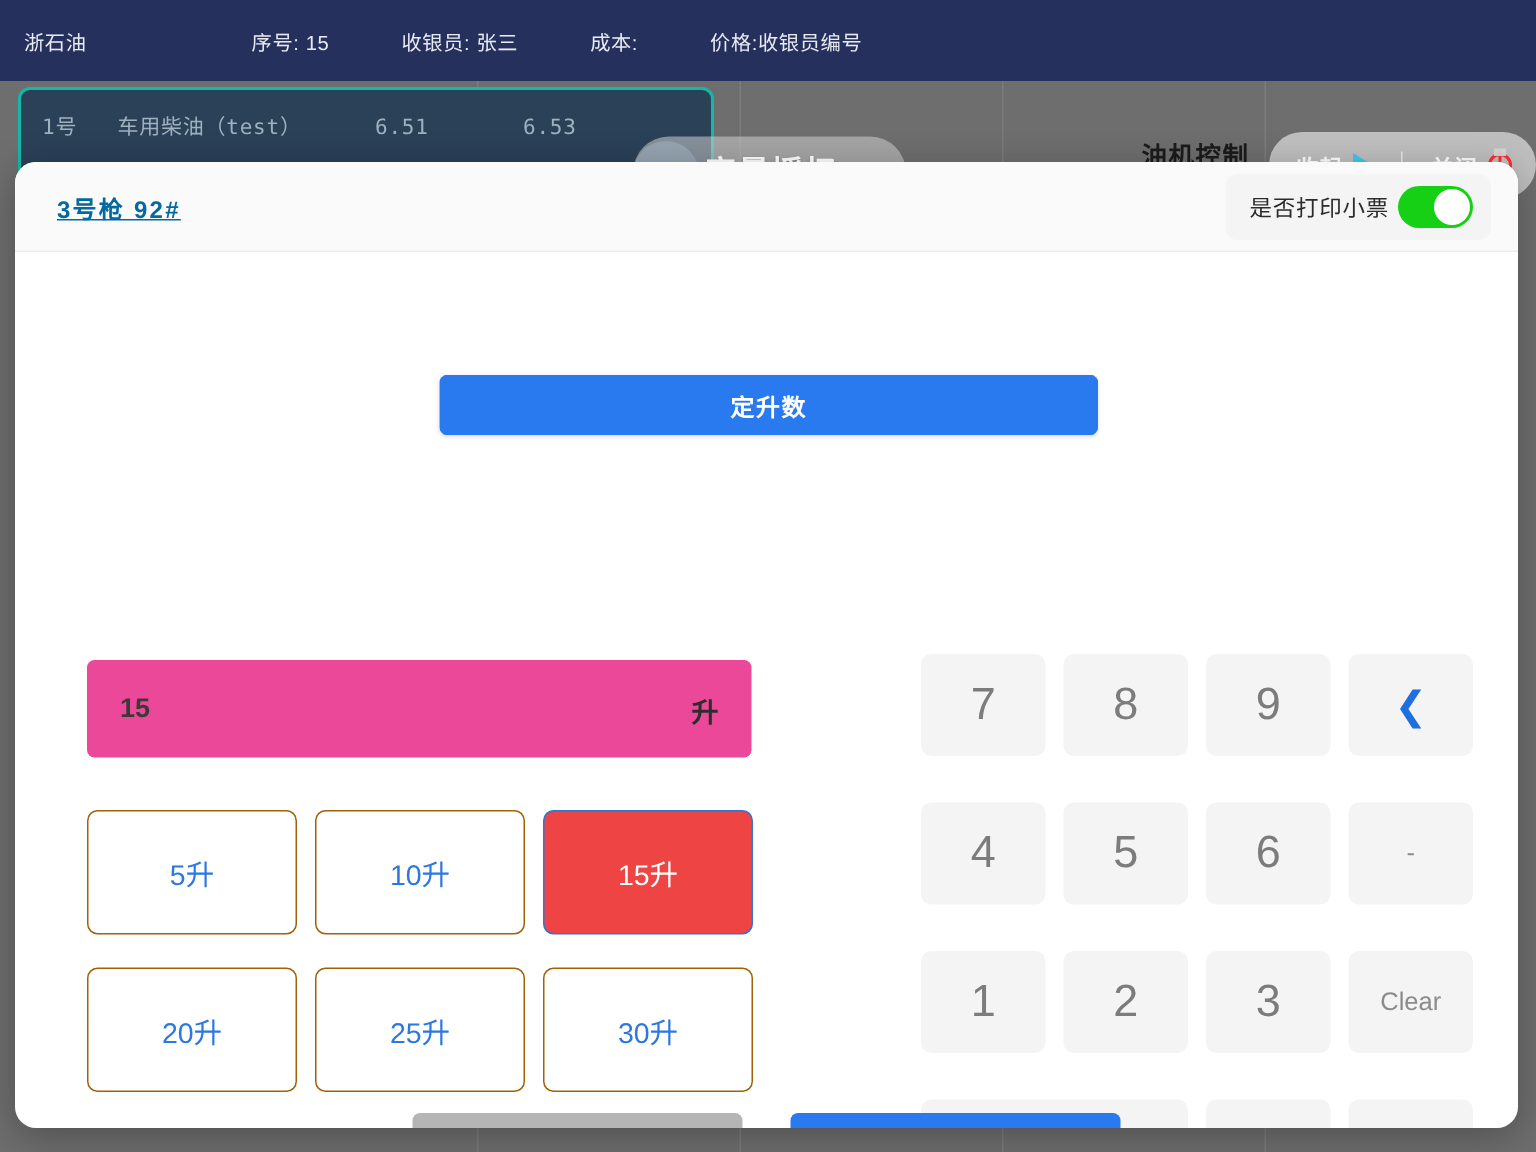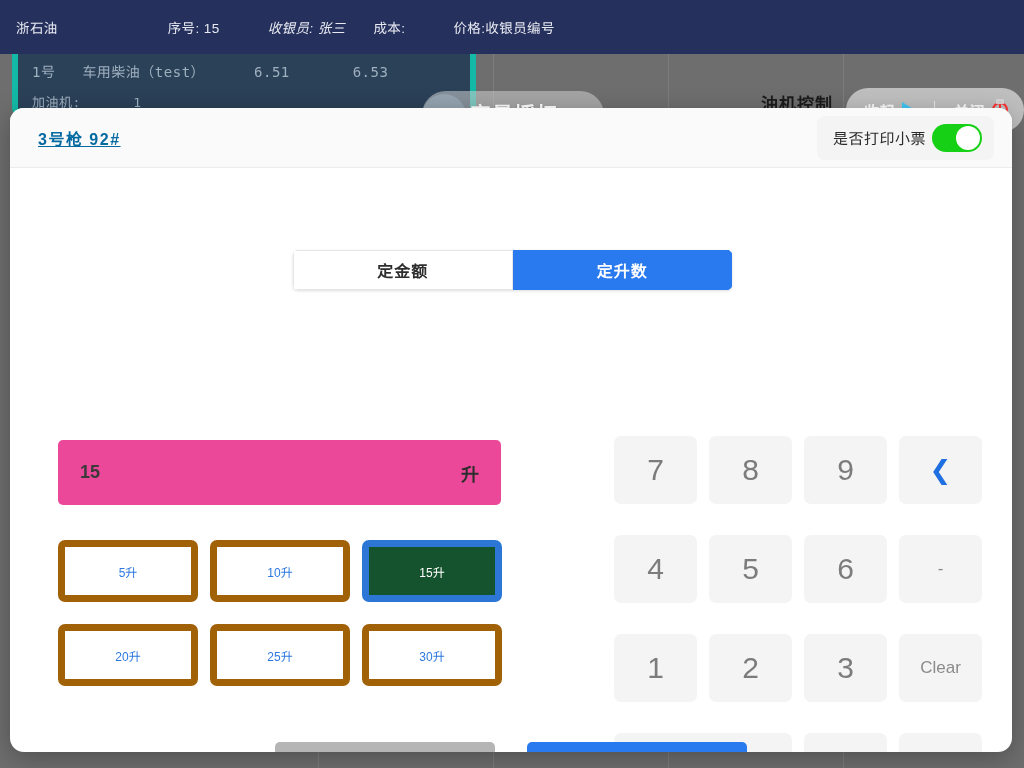--- a/index.html
+++ b/index.html
@@ -32,21 +32,21 @@
     color: #e8eaf2;
     font-size: 13.5px;
     letter-spacing: 0.4px;
     box-sizing: border-box;
     padding-left: 16px;
     z-index: 5;
   }
   .topbar .tb-item { white-space: nowrap; }
   .tb-brand { margin-right: 110px; }
   .tb-serial { margin-right: 48px; }
-  .tb-cashier { margin-right: 28px; font-style: italic; }
+  .tb-cashier { margin-right: 48px; }
   .tb-cost { margin-right: 48px; }
   .tb-price { }
 
   
   .bg-layer {
     position: absolute;
     left: 0; top: 38px;
     width: 1024px;
     height: 730px;
     background: #6e6e6e;
@@ -62,25 +62,25 @@
     position: absolute;
     top: 0;
     width: 1px;
     height: 730px;
     background: rgba(255,255,255,0.10);
   }
 
   
   .pump-card {
     position: absolute;
-    left: 12px; top: 4px;
+    left: 12px; top: 20px;
     width: 464px;
     height: 74px;
     background: #2b4158;
-    border: 6px solid #14b8a6;
+    border: 2px solid #14b8a6;
     border-radius: 8px;
     box-sizing: border-box;
     color: #9fb0bf;
     z-index: 2;
     overflow: hidden;
   }
   .pump-row1 {
     position: absolute;
     left: 14px; top: 13px;
     font-size: 14px;
@@ -356,34 +356,34 @@
 
   .presets {
     position: absolute;
     left: 48px; top: 372px;
     width: 443px;
     display: grid;
     grid-template-columns: repeat(3, 140px);
     grid-gap: 22px 12px;
   }
   .preset {
-    height: 62px;
-    border: 7px solid #a16207;
+    height: 83px;
+    border: 1px solid #a16207;
     border-radius: 7px;
     background: #ffffff;
     color: #2d78e0;
-    font-size: 12px;
+    font-size: 19px;
     display: flex;
     align-items: center;
     justify-content: center;
     box-sizing: border-box;
     cursor: pointer;
   }
   .preset.selected {
-    background: #14532d;
+    background: #ef4444;
     border-color: #2c76d6;
     color: #ffffff;
   }
 
   .summary {
     position: absolute;
     left: 48px; top: 477px;
     width: 443px; height: 42px;
     background: #fdf8ec;
     border: 1px solid #f4e9cf;
@@ -518,21 +518,20 @@
         <span class="print-label">是否打印小票</span>
         <span class="toggle">
           <span class="knob"></span>
         </span>
       </div>
     </div>
 
     <div class="dlg-body">
 
       <div class="tabs">
-        <div class="tab">定金额</div>
         <div class="tab active">定升数</div>
       </div>
 
       <div class="amount-field">
         <span class="amount-value" placeholder="请输入升数">15</span>
         <span class="amount-unit">升</span>
       </div>
 
       <div class="presets">
         <div class="preset">5升</div>

